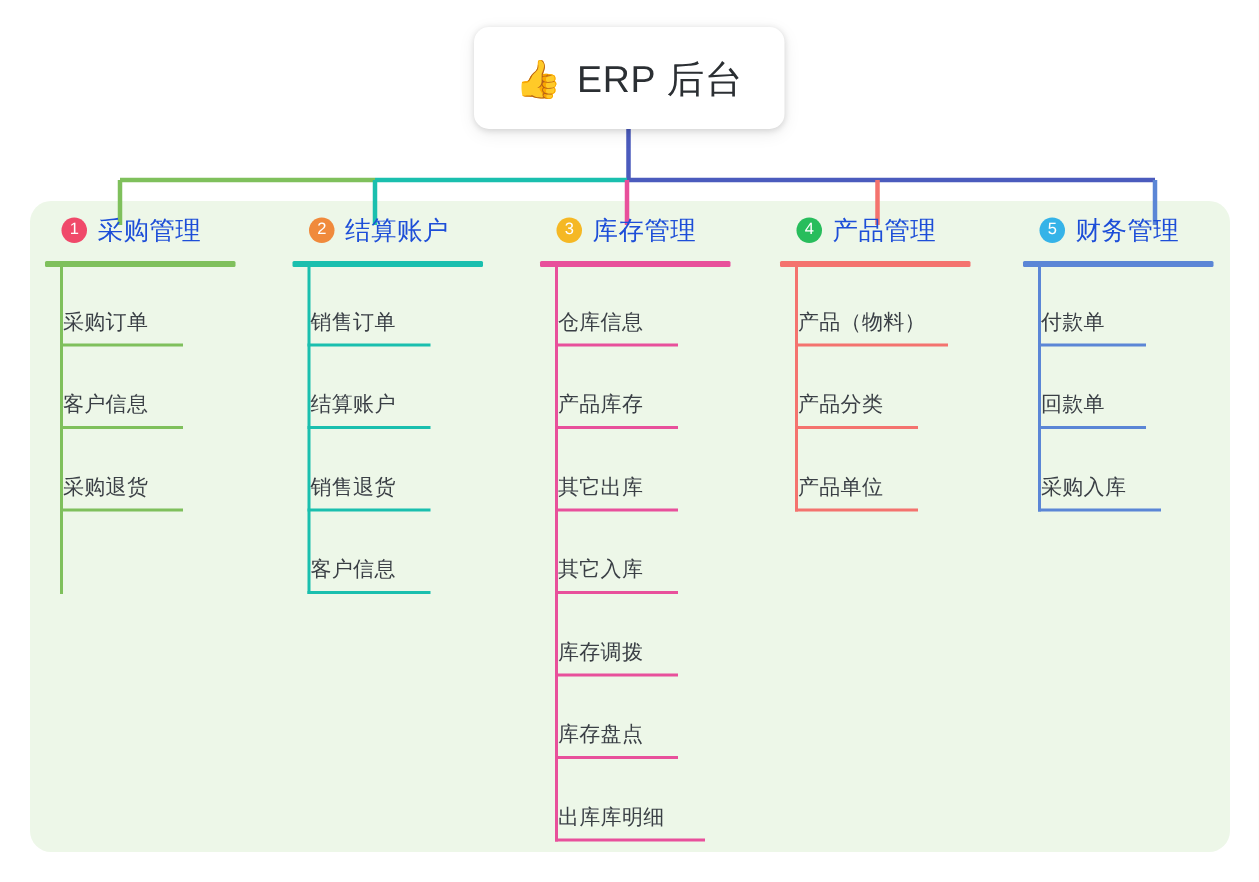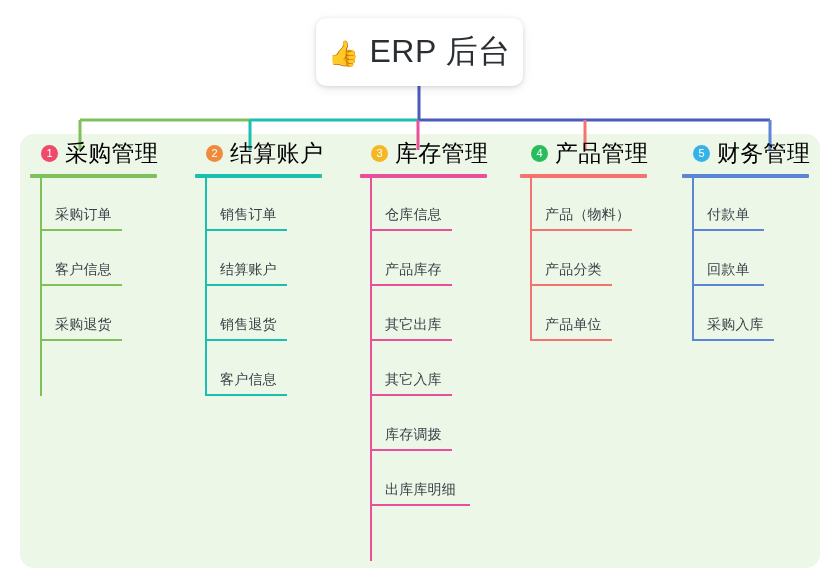--- a/index.html
+++ b/index.html
@@ -39,21 +39,21 @@
     gap: 10px;
     box-sizing: border-box;
   }
   .root-emoji {
     font-size: 25px;
     line-height: 1;
     display: inline-block;
     transform: translateY(1px);
   }
   .root-title {
-    font-size: 32px;
+    font-size: 25px;
     color: #2b2f33;
     letter-spacing: 0.5px;
     white-space: nowrap;
   }
 
   
   #connectors {
     position: absolute;
     left: 0;
     top: 0;
@@ -99,22 +99,22 @@
     height: 17px;
     border-radius: 50%;
     color: #ffffff;
     font-size: 11px;
     line-height: 17px;
     text-align: center;
     flex: 0 0 auto;
     font-family: "Liberation Sans", sans-serif;
   }
   .col-title {
-    font-size: 23px;
-    color: #000000;
+    font-size: 17px;
+    color: #1d4ed8;
     white-space: nowrap;
     letter-spacing: 0.3px;
   }
   .head-rule {
     position: absolute;
     left: 10px;
     top: 40px;
     height: 4px;
     border-radius: 1px;
   }
@@ -129,21 +129,21 @@
     left: 20px;
     top: 42px;
     width: 145px;
   }
   .leaf {
     position: relative;
     height: 55px;
     box-sizing: border-box;
     display: flex;
     align-items: flex-end;
-    padding-left: 15px;
+    padding-left: 2px;
     padding-bottom: 7px;
   }
   .leaf-label {
     font-size: 14px;
     color: #3a3f45;
     white-space: nowrap;
     letter-spacing: 0.2px;
   }
   .leaf-rule {
     position: absolute;
@@ -247,20 +247,24 @@
           </div>
           <div class="leaf">
             <span class="leaf-label">其它入库</span>
             <div class="leaf-rule" style="width: 82px; background: rgb(232, 80, 155);"></div>
           </div>
           <div class="leaf">
             <span class="leaf-label">库存调拨</span>
             <div class="leaf-rule" style="width: 82px; background: rgb(232, 80, 155);"></div>
           </div>
           <div class="leaf">
+            <span class="leaf-label">库存盘点</span>
+            <div class="leaf-rule" style="width: 82px; background: rgb(232, 80, 155);"></div>
+          </div>
+          <div class="leaf">
             <span class="leaf-label">出库库明细</span>
             <div class="leaf-rule" style="width: 100px; background: rgb(232, 80, 155);"></div>
           </div>
         </div>
       </div>
       <div class="column" style="left: 490px;">
         <div class="col-head">
           <span class="badge" style="background: rgb(40, 189, 92);">4</span>
           <span class="col-title">产品管理</span>
         </div>

